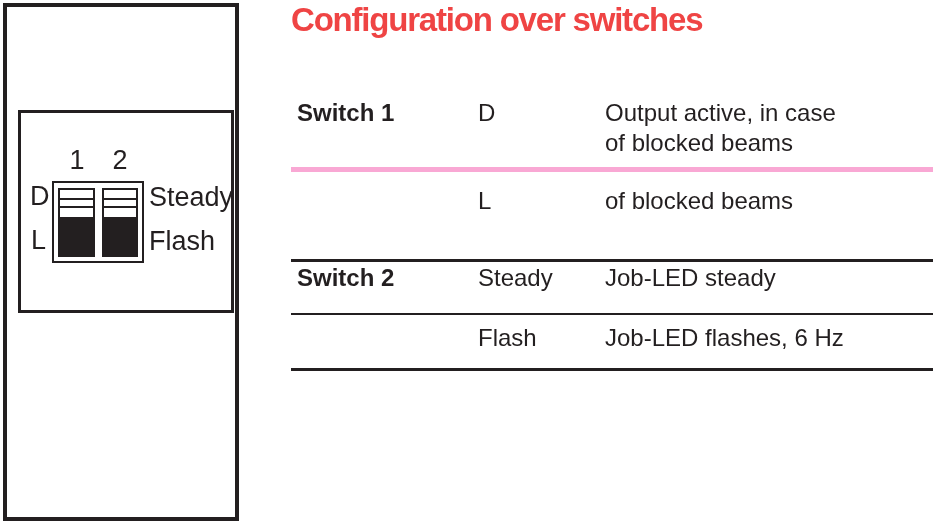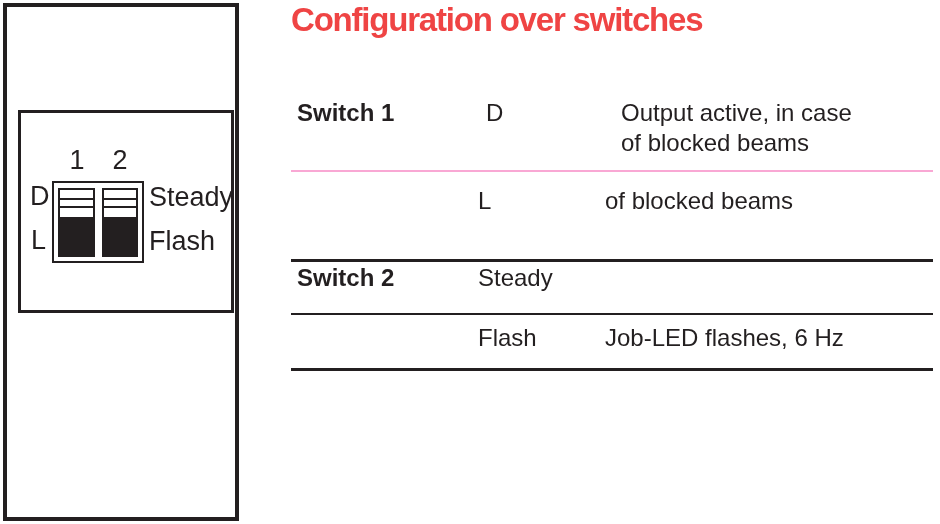--- a/index.html
+++ b/index.html
@@ -88,21 +88,21 @@
     left: 291px; top: 95px;
     width: 642px;
   }
   .cfg-row {
     display: grid;
     grid-template-columns: 187px 127px 1fr;
     box-sizing: border-box;
     font-size: 24px;
     line-height: 30px;
   }
-  .cfg-row.r1 { height: 77px; padding-top: 3px;  border-bottom: 2px solid #f9a8d4; gap: 8px; }
+  .cfg-row.r1 { height: 77px; padding-top: 3px;  border-bottom: 5px solid #f9a8d4; }
   .cfg-row.r2 { height: 90px; padding-top: 14px; border-bottom: 3px solid #231f20; }
   .cfg-row.r3 { height: 53px; padding-top: 1px;  border-bottom: 2px solid #231f20; }
   .cfg-row.r4 { height: 56px; padding-top: 8px;  border-bottom: 3px solid #231f20; }
   .cell-label { font-weight: bold; padding-left: 6px; }
   .cell-value { font-weight: normal; }
   .cell-desc  { font-weight: normal; }
 </style>
 </head>
 <body>
 
@@ -153,20 +153,23 @@
       <div class="cell-label"></div>
       <div class="cell-value">L</div>
       <div class="cell-desc">
         <div>of blocked beams</div>
       </div>
     </div>
 
     <div class="cfg-row r3">
       <div class="cell-label">Switch 2</div>
       <div class="cell-value">Steady</div>
+      <div class="cell-desc">
+        <div>Job-LED steady</div>
+      </div>
     </div>
 
     <div class="cfg-row r4">
       <div class="cell-label"></div>
       <div class="cell-value">Flash</div>
       <div class="cell-desc">
         <div>Job-LED flashes, 6 Hz</div>
       </div>
     </div>
 

